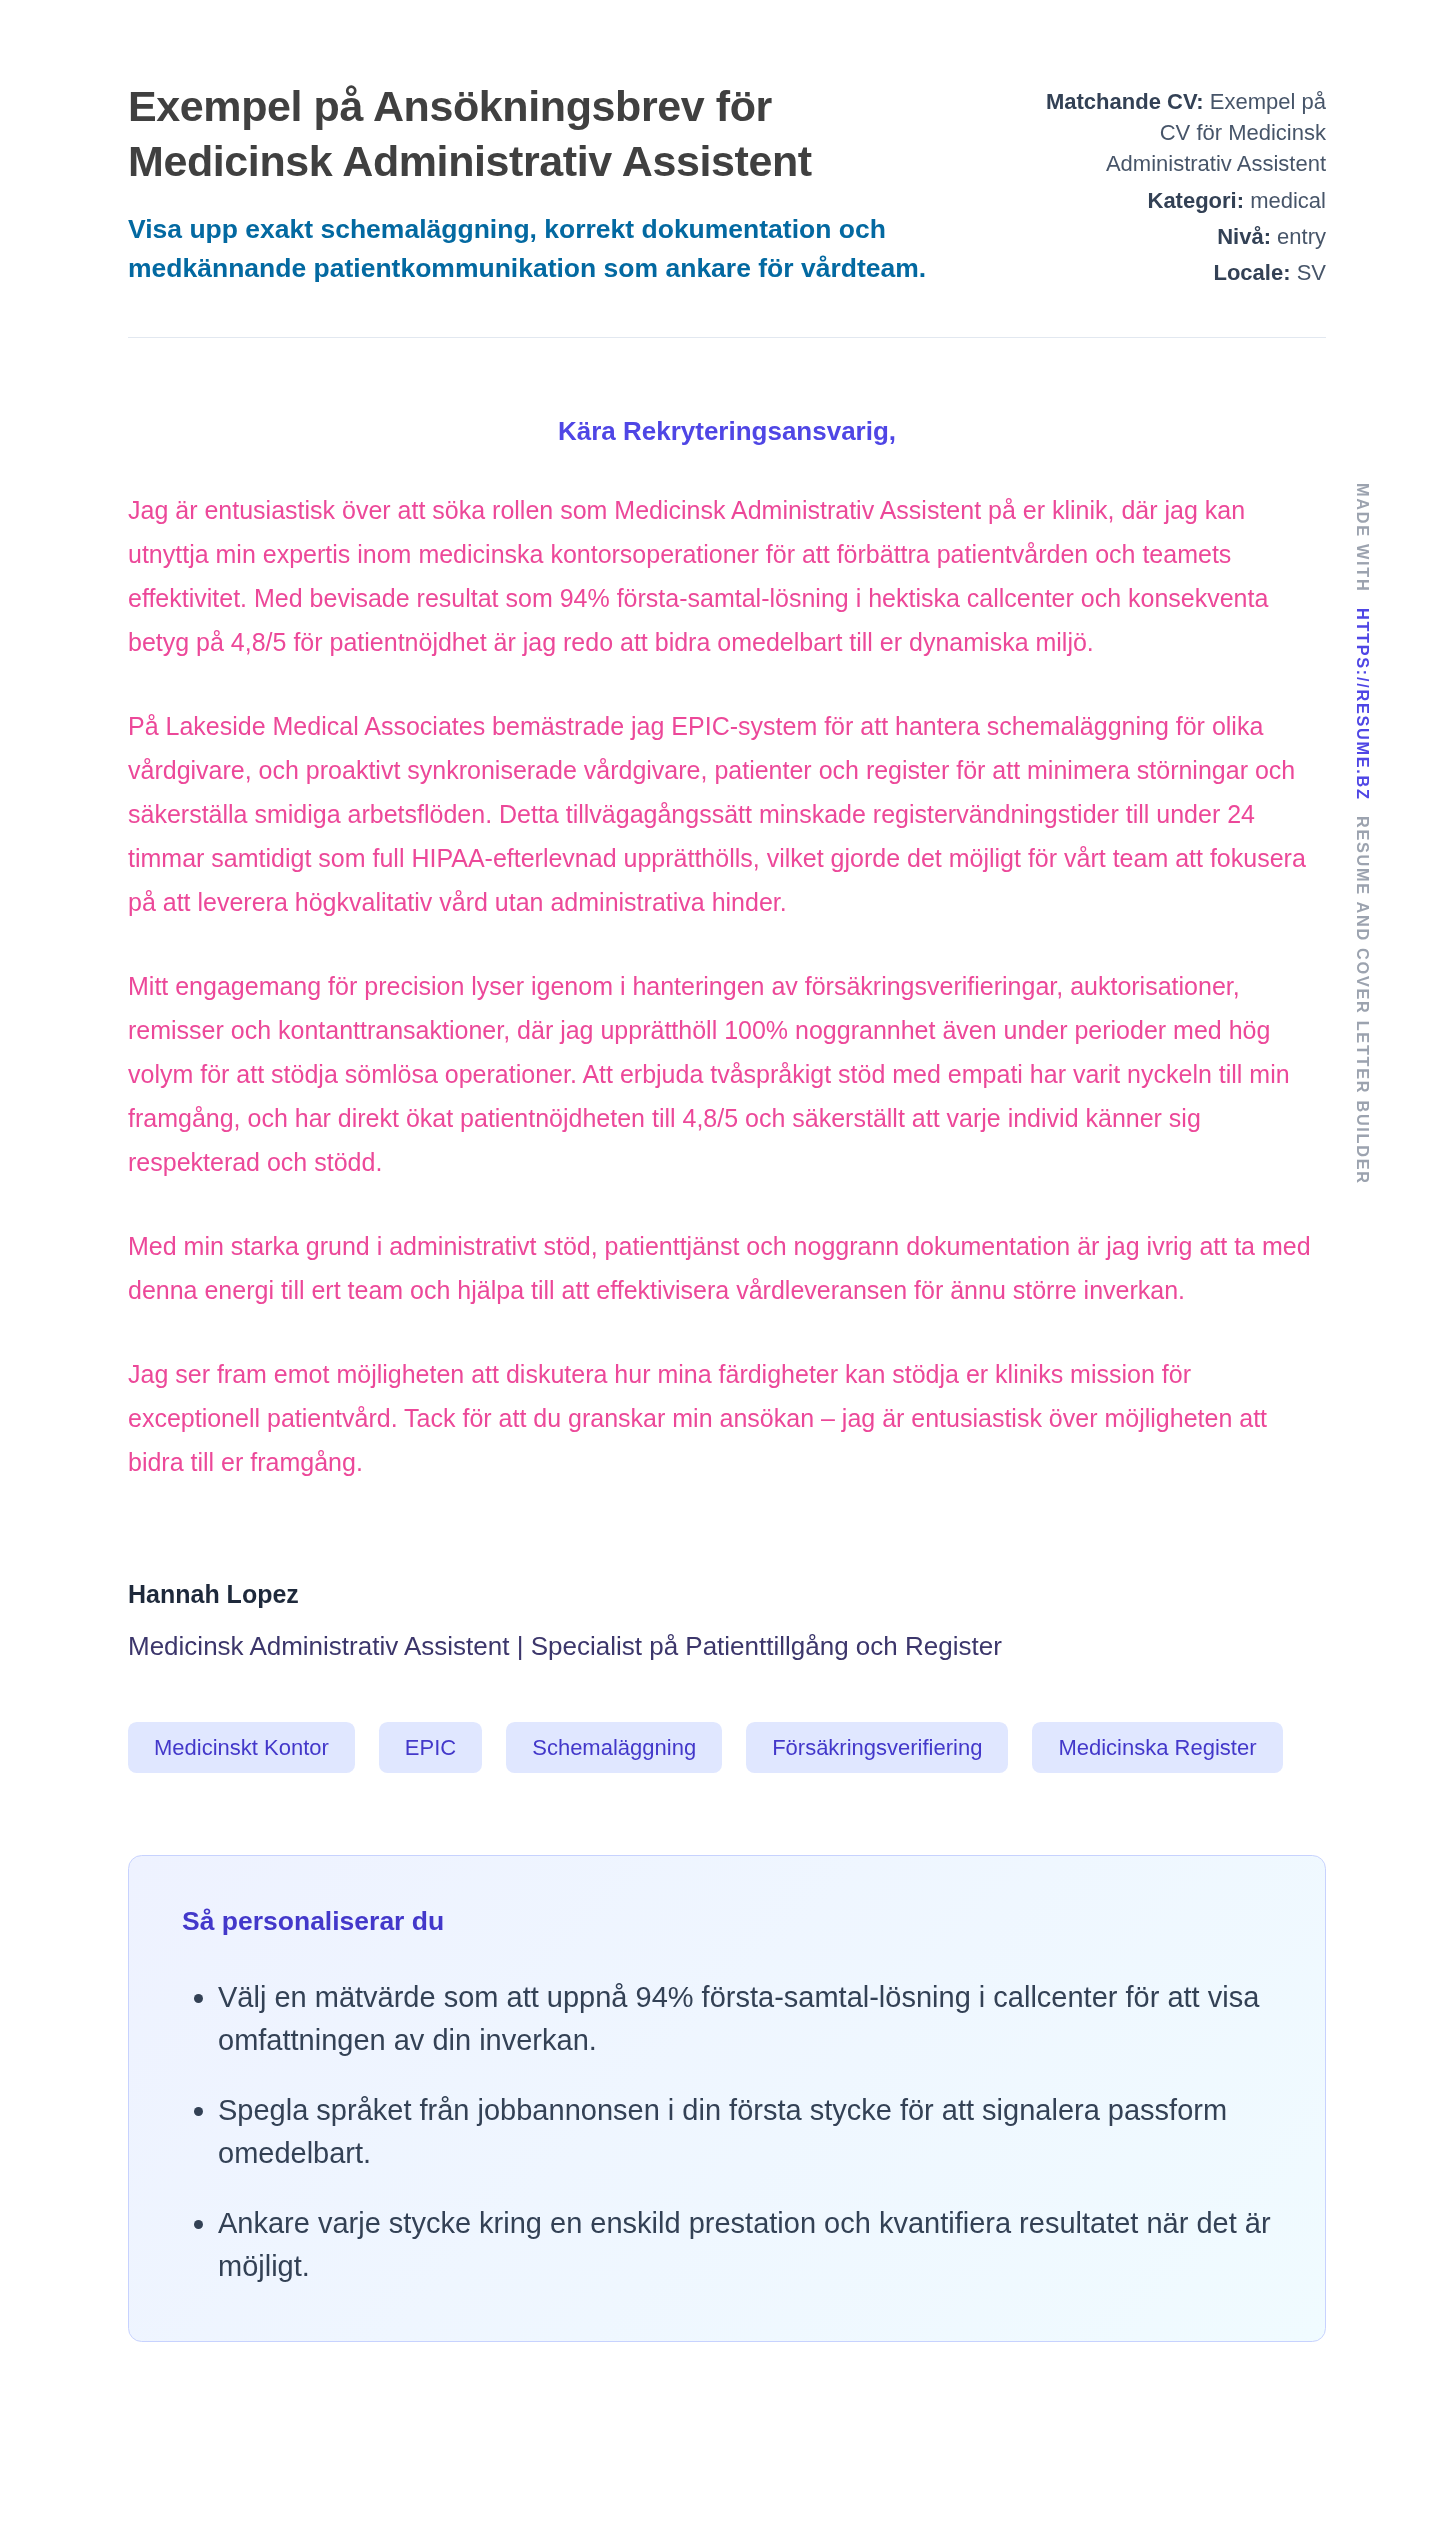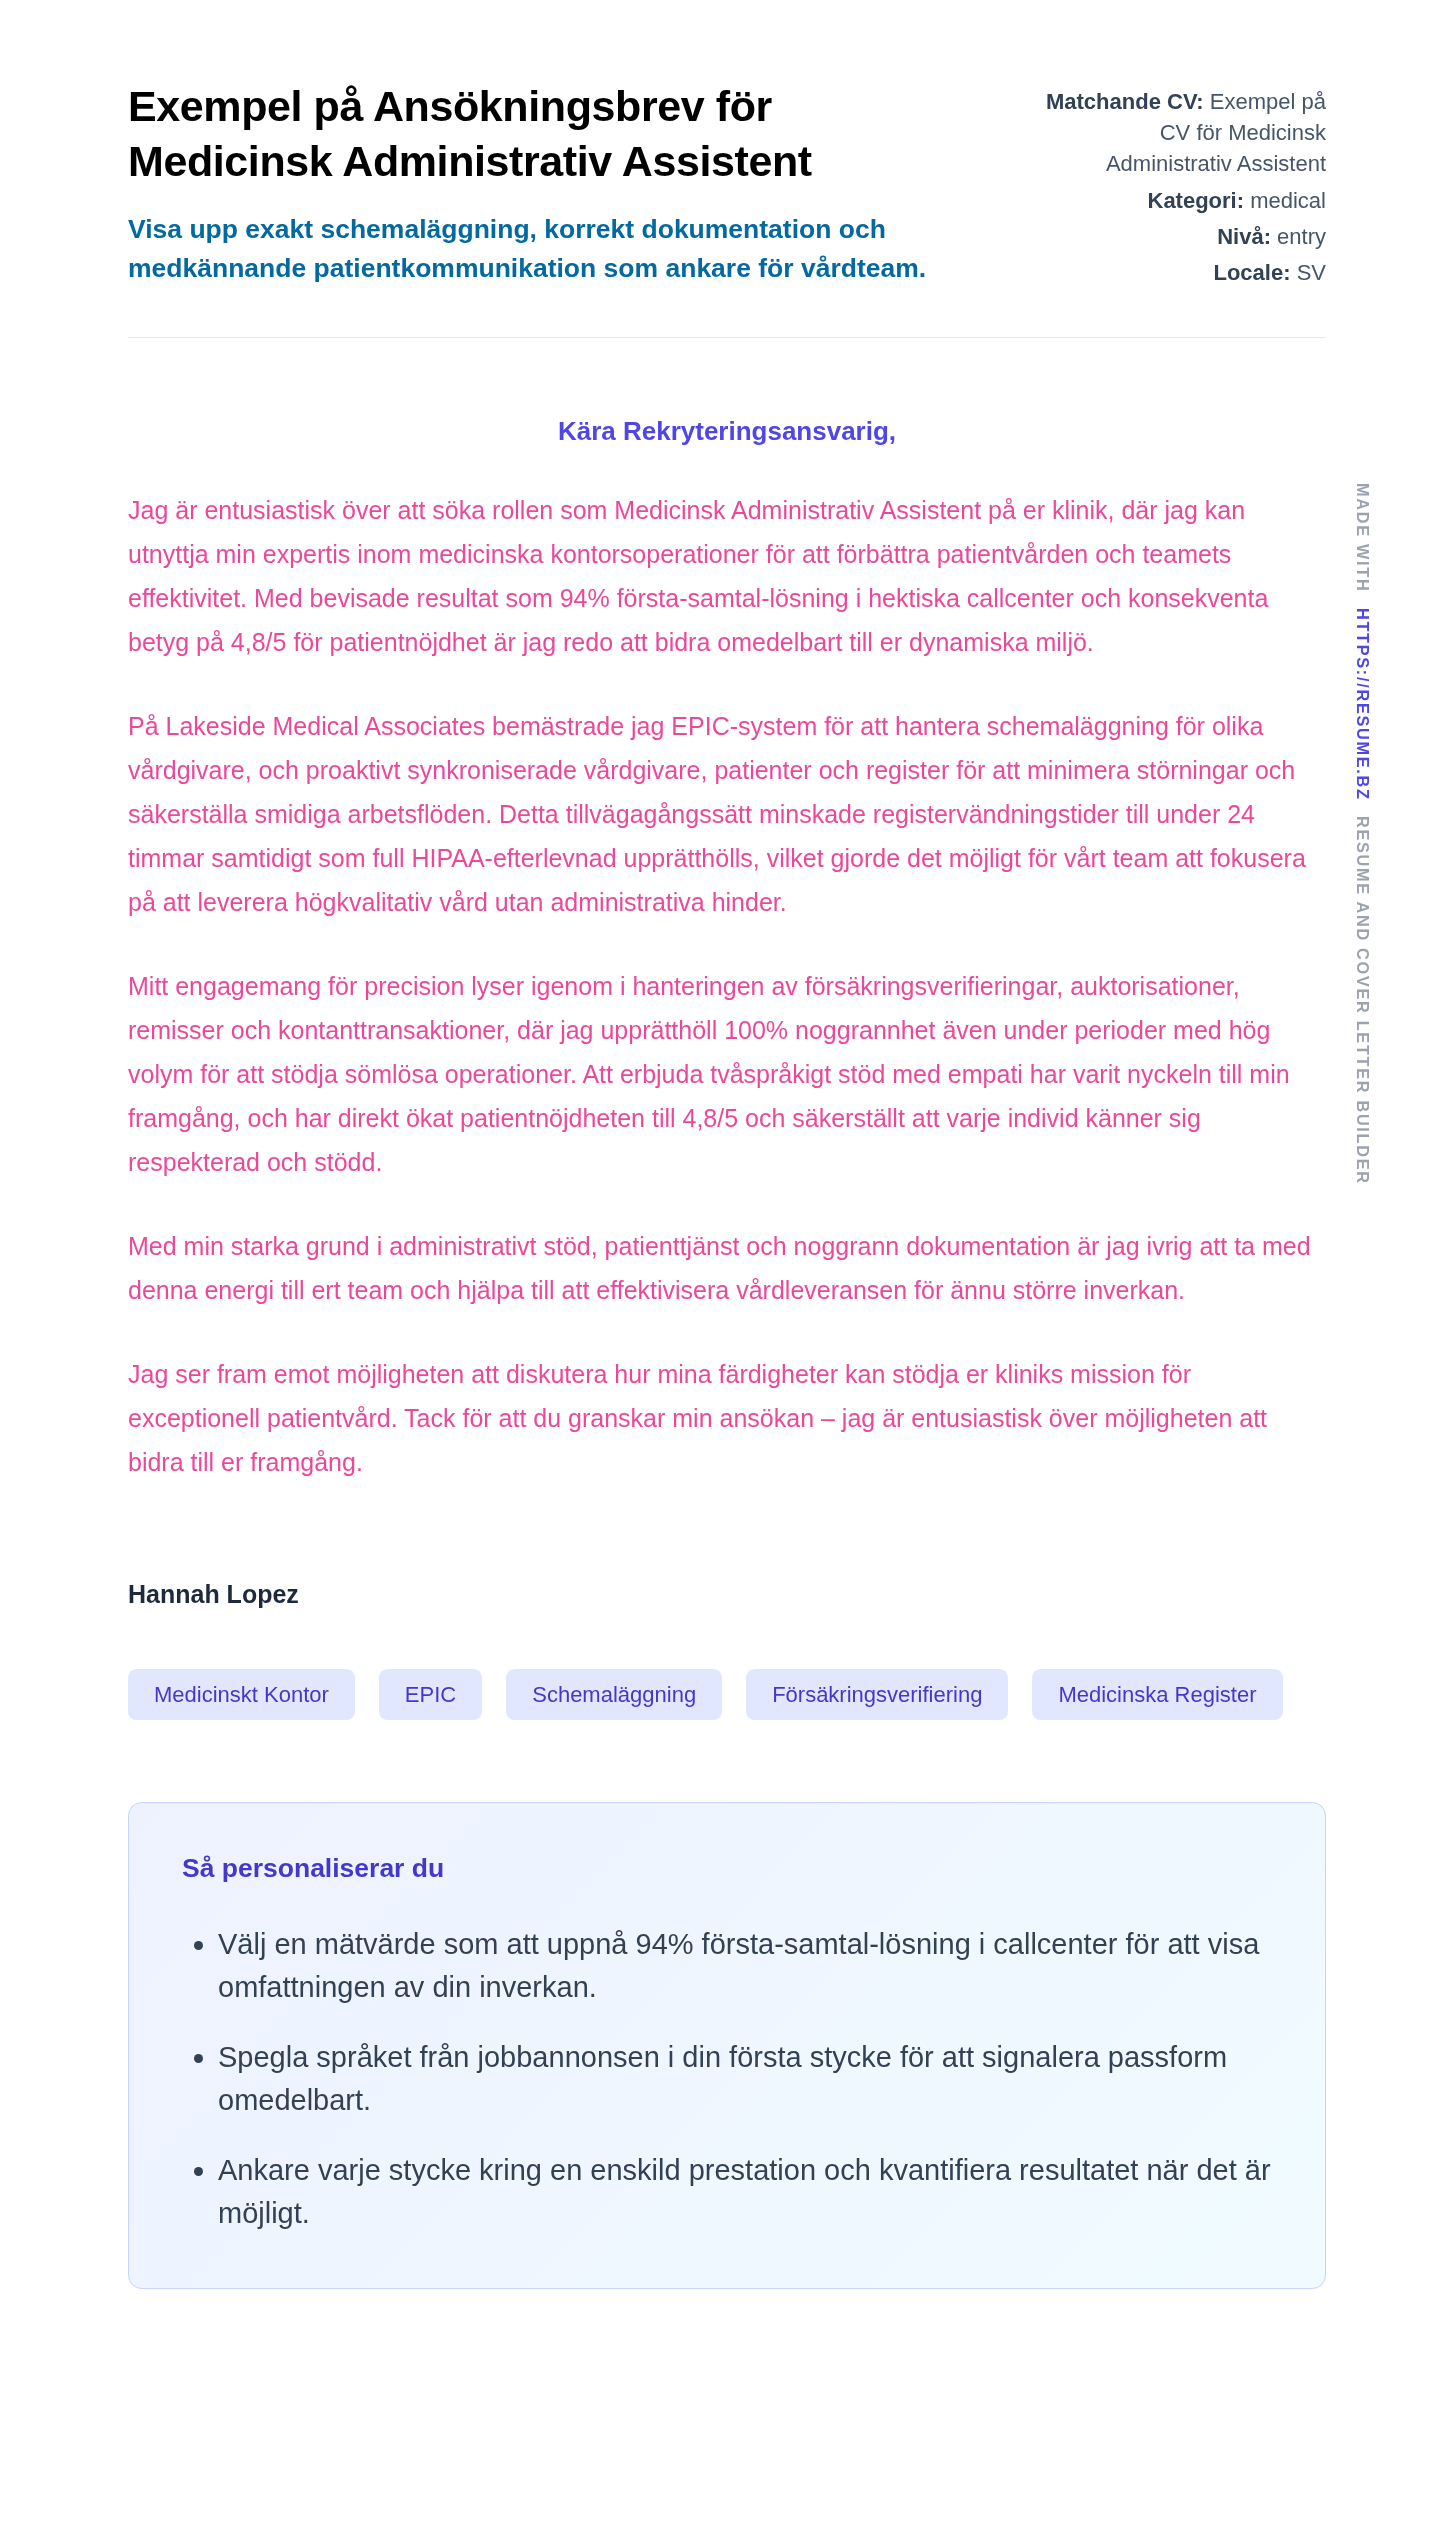--- a/index.html
+++ b/index.html
@@ -19,21 +19,21 @@
     overflow: hidden;
   }
 
   
   .header { display: flex; justify-content: space-between; align-items: flex-start; gap: 34px; }
   .header-left { max-width: 855px; }
   .title {
     font-size: 43px;
     line-height: 1.28;
     font-weight: 700;
-    color: #000000;
+    color: #404040;
     letter-spacing: -0.4px;
     max-width: 821px;
   }
   .subtitle {
     margin-top: 20.5px;
     font-size: 26.5px;
     line-height: 1.5;
     font-weight: 700;
     color: #0369a1;
     max-width: 825px;
@@ -178,20 +178,21 @@
   <main class="letter">
     <p class="greeting">Kära Rekryteringsansvarig,</p>
 
     <p class="para">Jag är entusiastisk över att söka rollen som Medicinsk Administrativ Assistent på er klinik, där jag kan utnyttja min expertis inom medicinska kontorsoperationer för att förbättra patientvården och teamets effektivitet. Med bevisade resultat som 94% första-samtal-lösning i hektiska callcenter och konsekventa betyg på 4,8/5 för patientnöjdhet är jag redo att bidra omedelbart till er dynamiska miljö.</p>
     <p class="para">På Lakeside Medical Associates bemästrade jag EPIC-system för att hantera schemaläggning för olika vårdgivare, och proaktivt synkroniserade vårdgivare, patienter och register för att minimera störningar och säkerställa smidiga arbetsflöden. Detta tillvägagångssätt minskade registervändningstider till under 24 timmar samtidigt som full HIPAA-efterlevnad upprätthölls, vilket gjorde det möjligt för vårt team att fokusera på att leverera högkvalitativ vård utan administrativa hinder.</p>
     <p class="para">Mitt engagemang för precision lyser igenom i hanteringen av försäkringsverifieringar, auktorisationer, remisser och kontanttransaktioner, där jag upprätthöll 100% noggrannhet även under perioder med hög volym för att stödja sömlösa operationer. Att erbjuda tvåspråkigt stöd med empati har varit nyckeln till min framgång, och har direkt ökat patientnöjdheten till 4,8/5 och säkerställt att varje individ känner sig respekterad och stödd.</p>
     <p class="para">Med min starka grund i administrativt stöd, patienttjänst och noggrann dokumentation är jag ivrig att ta med denna energi till ert team och hjälpa till att effektivisera vårdleveransen för ännu större inverkan.</p>
     <p class="para">Jag ser fram emot möjligheten att diskutera hur mina färdigheter kan stödja er kliniks mission för exceptionell patientvård. Tack för att du granskar min ansökan – jag är entusiastisk över möjligheten att bidra till er framgång.</p>
 
     <p class="sig-name">Hannah Lopez</p>
+    <p class="sig-title">Medicinsk Administrativ Assistent | Specialist på Patienttillgång och Register</p>
 
     <div class="tags">
       <span class="tag">Medicinskt Kontor</span>
       <span class="tag">EPIC</span>
       <span class="tag">Schemaläggning</span>
       <span class="tag">Försäkringsverifiering</span>
       <span class="tag">Medicinska Register</span>
     </div>
 
     <section class="tips">

